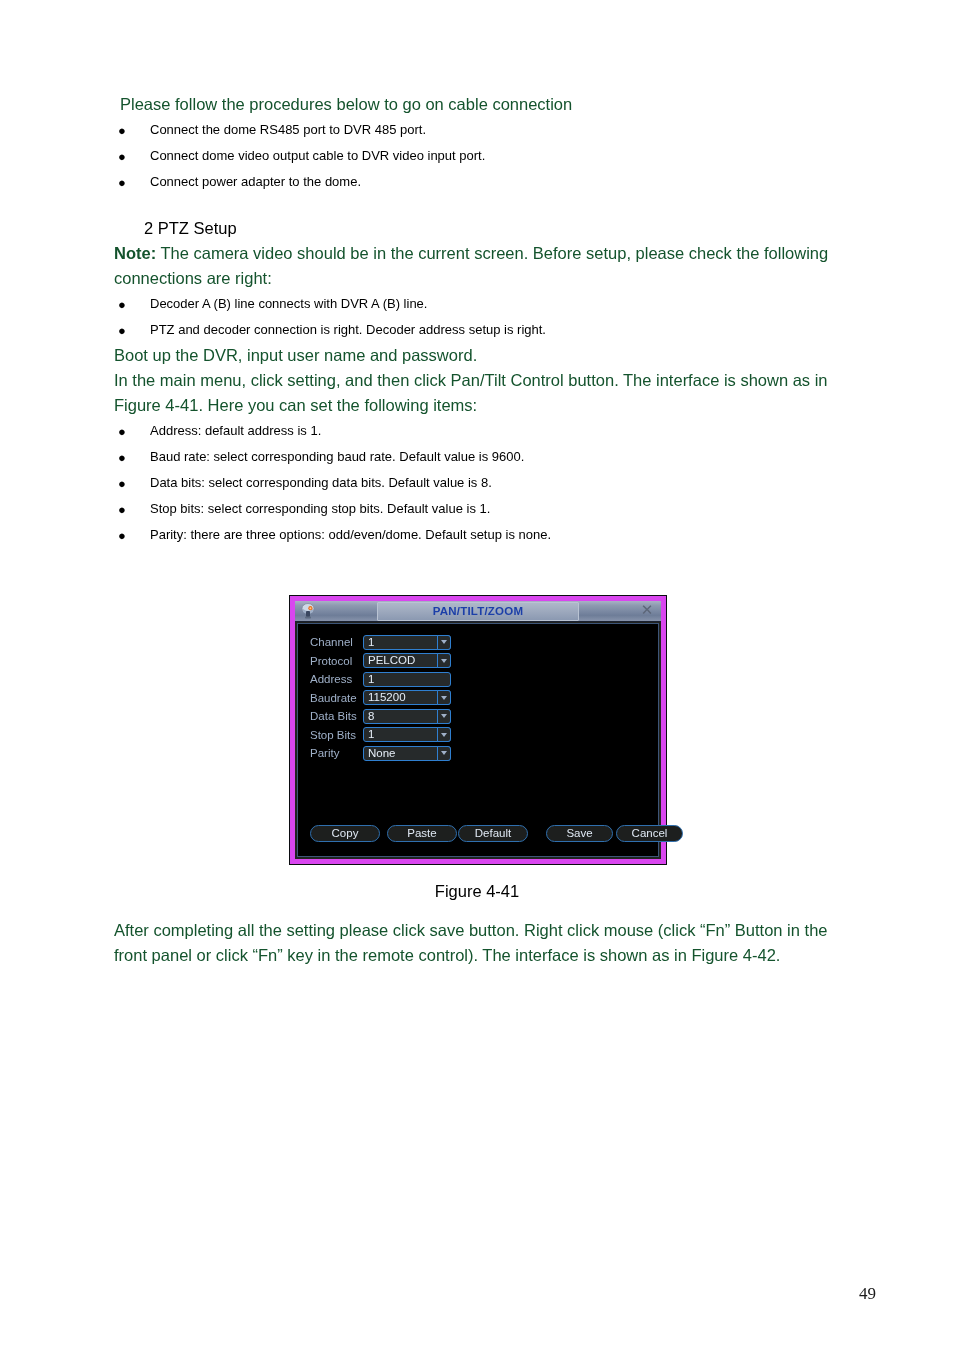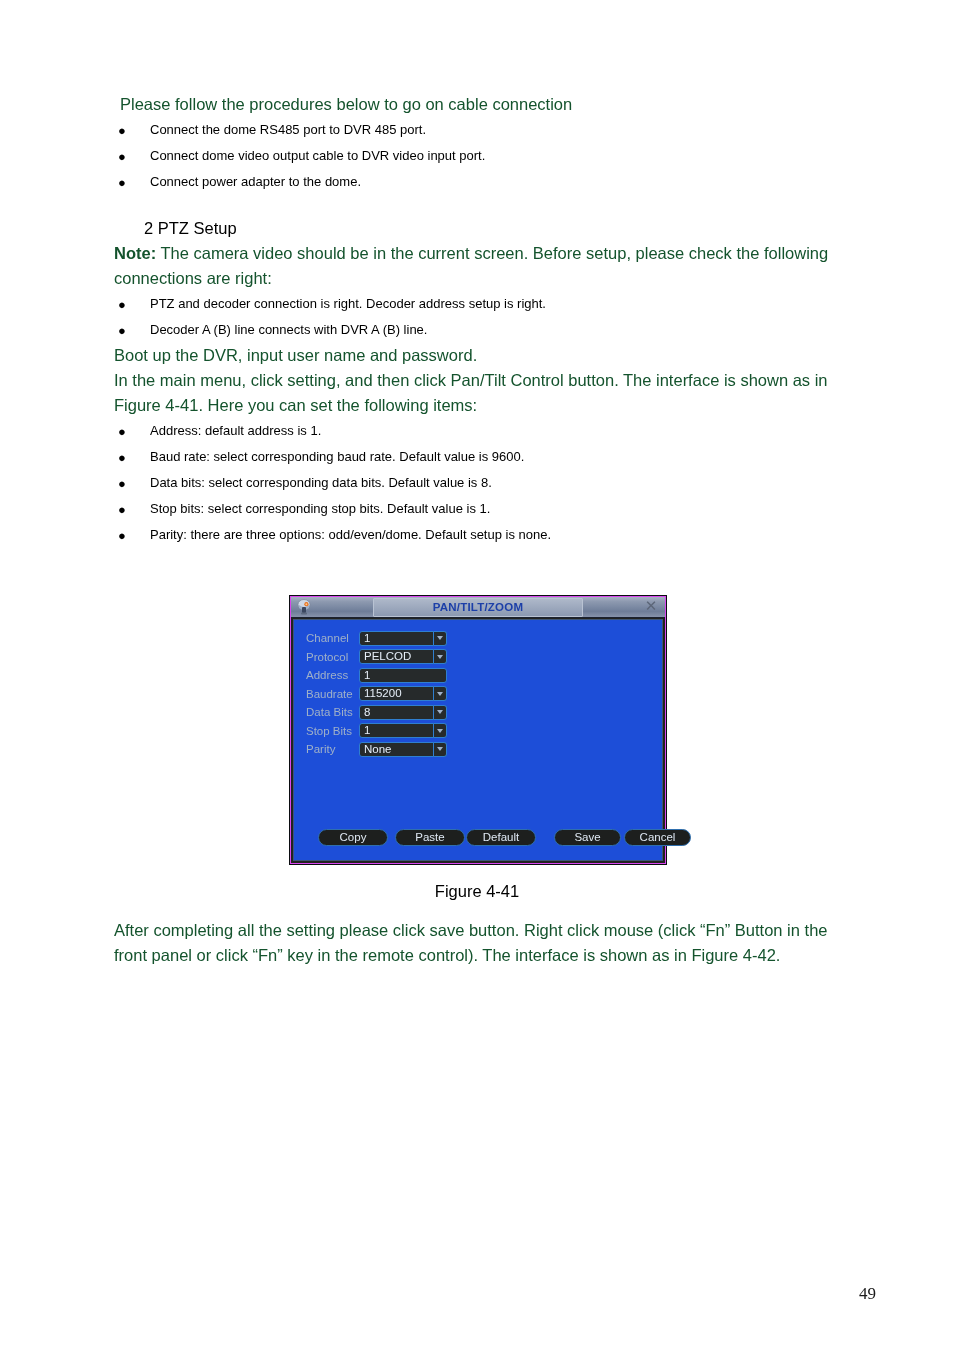--- a/index.html
+++ b/index.html
@@ -77,21 +77,21 @@
 
   
   .dialog {
     position: absolute;
     left: 290px;
     top: 596px;
     width: 376px;
     height: 268px;
     box-sizing: border-box;
     background: #212321;
-    border: 1px solid #d946ef;
+    border: 5px solid #d946ef;
     box-shadow: 0 0 0 1px #0a0c10;
   }
 
   .dlg-titlebar {
     position: relative;
     height: 20px;
     background: linear-gradient(to bottom,
         #a8b2c4 0%,
         #8e9ab0 22%,
         #7d8ba4 48%,
@@ -142,21 +142,21 @@
     text-align: center;
     font-family: "Liberation Sans", sans-serif;
   }
 
   .dlg-body {
     position: absolute;
     left: 2px;
     top: 22px;
     right: 2px;
     bottom: 2px;
-    background: #1d4ed8;
+    background: #000000;
     border: 1px solid #3d5578;
   }
 
   .form-rows {
     position: absolute;
     left: 12px;
     top: 9px;
   }
   .frow {
     display: flex;
@@ -207,21 +207,21 @@
   .farrow::after {
     content: "";
     width: 0; height: 0;
     border-left: 3.5px solid transparent;
     border-right: 3.5px solid transparent;
     border-top: 4px solid #9fb0c8;
   }
 
   .btn-row {
     position: absolute;
-    left: 12px;
+    left: 0;
     right: 0;
     bottom: 14px;
     height: 17px;
   }
   .dbtn {
     position: absolute;
     height: 17px;
     box-sizing: border-box;
     background: #1d1f1e;
     border: 1px solid #2f6fae;
@@ -290,25 +290,25 @@
     </div>
 
     <div class="spacer-sm"></div>
 
     <h2 class="heading">2 PTZ Setup</h2>
 
     <p class="para"><span class="note-label">Note:</span><span> The camera video should be in the current screen. Before setup, please check the following connections are right:</span></p>
 
     <div class="bullet-row">
       <span class="bullet-dot"></span>
+      <span class="bullet-text">Decoder A (B) line connects with DVR A (B) line.</span>
+    </div>
+    <div class="bullet-row">
+      <span class="bullet-dot"></span>
       <span class="bullet-text">PTZ and decoder connection is right. Decoder address setup is right.</span>
-    </div>
-    <div class="bullet-row">
-      <span class="bullet-dot"></span>
-      <span class="bullet-text">Decoder A (B) line connects with DVR A (B) line.</span>
     </div>
 
     <p class="para">Boot up the DVR, input user name and password.</p>
     <p class="para">In the main menu, click setting, and then click Pan/Tilt Control button. The interface is shown as in Figure 4-41. Here you can set the following items:</p>
 
     <div class="bullet-row">
       <span class="bullet-dot"></span>
       <span class="bullet-text">Address: default address is 1.</span>
     </div>
     <div class="bullet-row">

